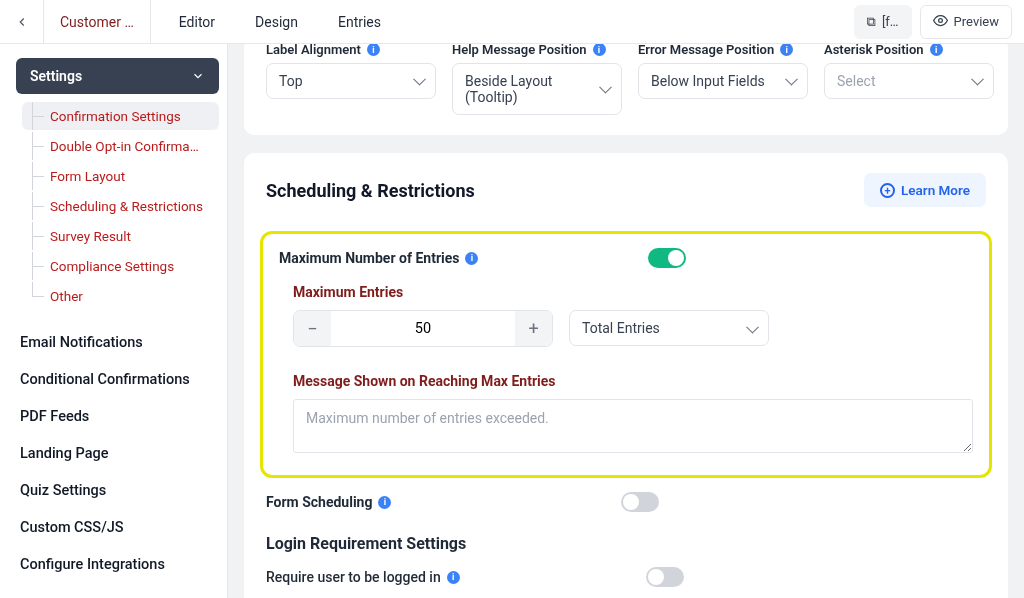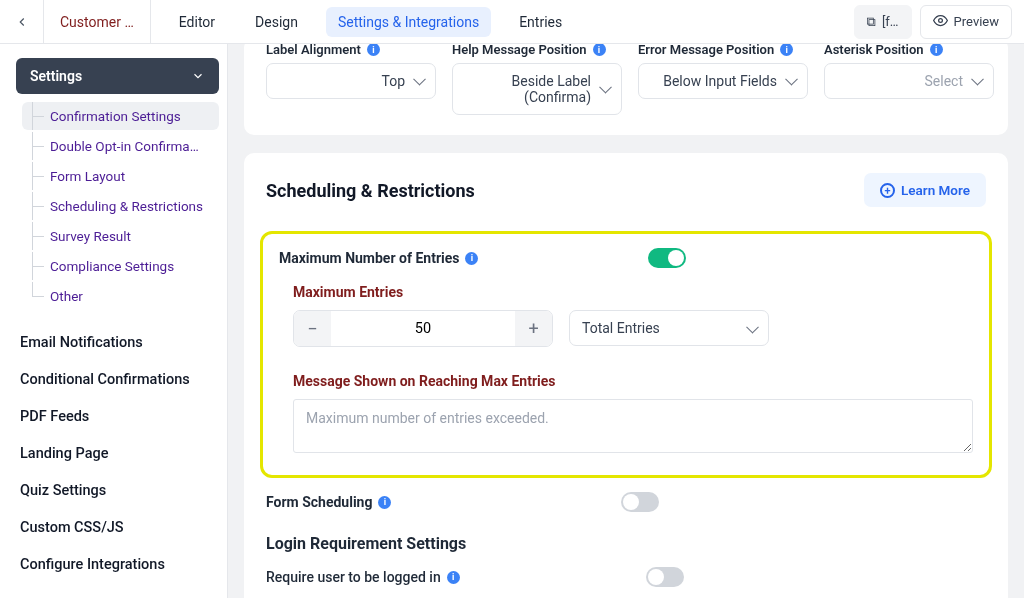--- a/index.html
+++ b/index.html
@@ -18,30 +18,30 @@
   .top-actions { display:flex; gap:8px; }
 
   
   .layout { display: flex; height: calc(598px - 44px); }
   .sidebar { width: 228px; background: #fff; border-right: 1px solid #e5e7eb; padding: 14px 8px 0 16px; overflow-y:auto;}
   .content { flex: 1; padding: 0 16px 20px 16px; overflow-y: auto; }
 
   
   .side-hdr { display:flex; align-items:center; justify-content:space-between; background:#374151; color:#fff; font-size:14px; font-weight:600; padding:10px 14px; border-radius:6px; cursor:pointer; }
   .tree { margin: 8px 0 14px 0; }
-  .tree-item { position: relative; display:flex; align-items:center; font-size: 13.5px; color:#4c1d95; padding:6px 8px 6px 28px; border-radius:6px; cursor:pointer; margin:2px 0 2px 6px; white-space:nowrap; overflow:hidden; text-overflow:ellipsis;}
+  .tree-item { position: relative; display:flex; align-items:center; font-size: 13.5px; color:#b91c1c; padding:6px 8px 6px 28px; border-radius:6px; cursor:pointer; margin:2px 0 2px 6px; white-space:nowrap; overflow:hidden; text-overflow:ellipsis;}
   .tree-item.active { background:#eef0f3; }
   .tree-item::before { content:""; position:absolute; left:10px; top:0; bottom:50%; width:1px; background:#d1d5db; }
   .tree-item::after { content:""; position:absolute; left:10px; top:50%; width:12px; height:1px; background:#d1d5db; }
   .tree-item:not(:last-child) .vline, .tree-item:not(:last-child)::before { bottom:-50%; }
   .side-link { font-size:14.5px; color:#111827; font-weight:500; padding:10px 4px; cursor:pointer; }
 
   
   .card { background:#fff; border-radius:10px; padding:20px 22px; margin-top:0px; margin-bottom:18px; }
-  .card.first { margin-top: -6px; padding-top:4px;text-align:right;} 
+  .card.first { margin-top: -6px; padding-top:4px;} 
   .card-header { display:flex; align-items:center; justify-content:space-between; margin-bottom:28px; }
   .card-title { font-size:18px; font-weight:700; color:#111827; }
   .learn-more { background:#eef5ff; color:#2563eb; border:none; font-size:13.5px; font-weight:600; padding:9px 16px; border-radius:7px; cursor:pointer; display:flex; align-items:center; gap:6px;}
   .plus-circle { width:15px; height:15px; border:2px solid #2563eb; border-radius:50%; display:inline-flex; align-items:center; justify-content:center; font-size:11px; line-height:1; }
 
   .row-label { display:flex; align-items:center; gap:6px; font-size:14px; font-weight:700; color:#1f2937; }
   .info-icon { width:13px; height:13px; border-radius:50%; background:#3b82f6; color:#fff; font-size:9px; display:inline-flex; align-items:center; justify-content:center; font-weight:700; }
 
   .labeled-col { flex:1; min-width:170px; }
   .labeled-col .row-label { font-weight:600; font-size:13px; margin-bottom:6px; }
@@ -85,21 +85,20 @@
 <div class="topbar">
   <div class="back-btn">
     <svg class="chev" viewBox="0 0 24 24" fill="none" stroke="currentColor" stroke-width="2">
         <polyline points="15 18 9 12 15 6"></polyline>
       </svg>
   </div>
   <div class="title-cell">Customer …</div>
   <div class="top-nav">
     <a>Editor</a>
     <a>Design</a>
-    <a class="active">Settings &amp; Integrations</a>
     <a>Entries</a>
   </div>
   <div class="topbar-spacer"></div>
   <div class="top-actions">
     <button class="top-btn gray">
       <span>⧉</span>
       <span>[f…</span>
     </button>
     <button class="top-btn">
       <span class="eye">
@@ -151,21 +150,21 @@
           <div class="select-wrap">
               <div class="select">Top</div>
             </div>
         </div>
         <div class="labeled-col">
           <div class="row-label">
               <span>Help Message Position</span>
               <span class="info-icon">i</span>
             </div>
           <div class="select-wrap">
-              <div class="select">Beside Label (Confirma)</div>
+              <div class="select">Beside Layout (Tooltip)</div>
             </div>
         </div>
         <div class="labeled-col">
           <div class="row-label">
               <span>Error Message Position</span>
               <span class="info-icon">i</span>
             </div>
           <div class="select-wrap">
               <div class="select">Below Input Fields</div>
             </div>

